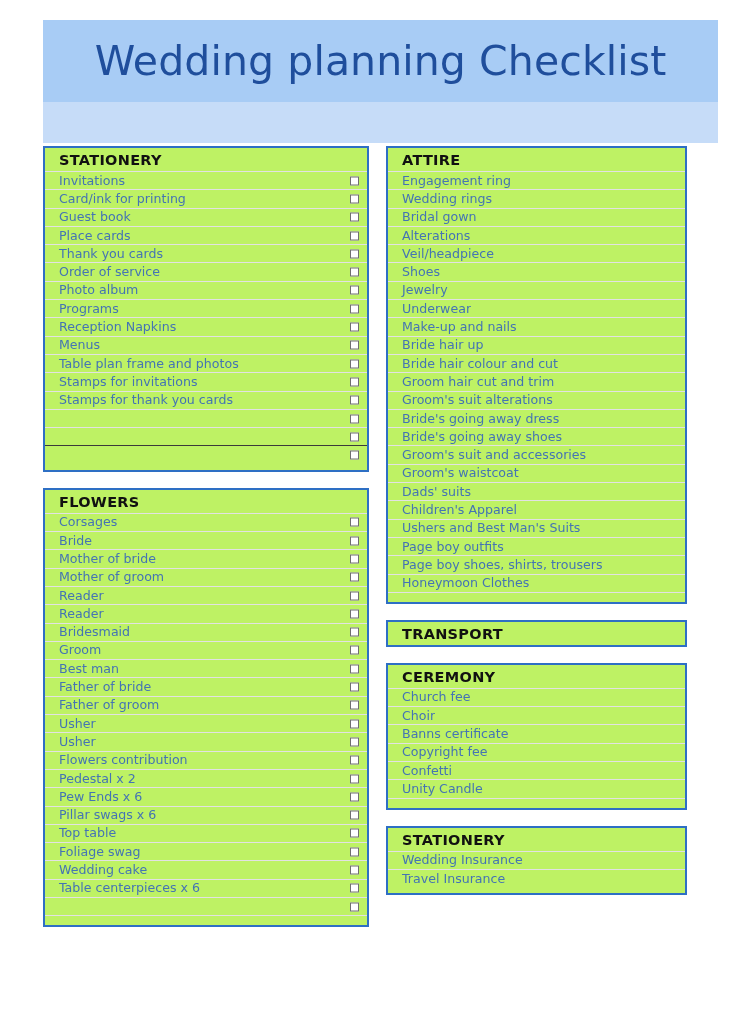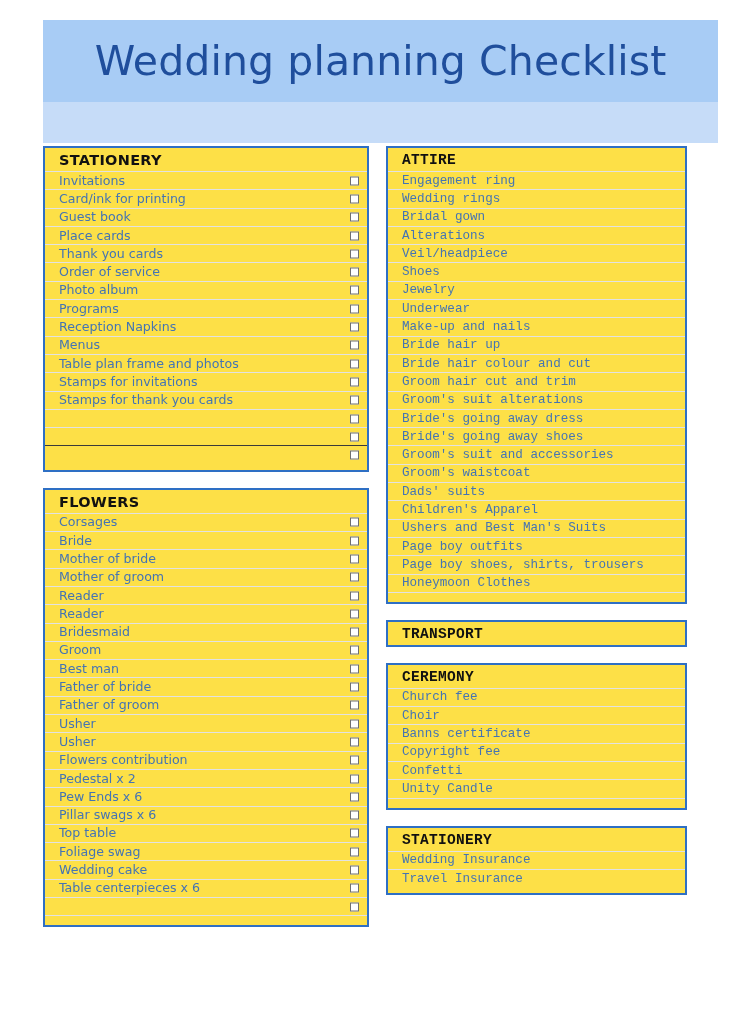--- a/index.html
+++ b/index.html
@@ -60,27 +60,26 @@
     position: absolute;
     left: 43px;
     top: 146px;
     width: 326px;
   }
   #col-right {
     position: absolute;
     left: 386px;
     top: 146px;
     width: 301px;
-    font-family: Liberation Mono, monospace;
   }
 
   
   .section {
     border: 2px solid #2e6fc4;
-    background: #fde047;
+    background: #bef264;
     box-sizing: border-box;
     margin-bottom: 16px;
     padding: 0;
   }
   .sec-head {
     font-size: 14.5px;
     font-weight: bold;
     color: #111111;
     padding: 4px 0 2px 14px;
     line-height: 17px;

